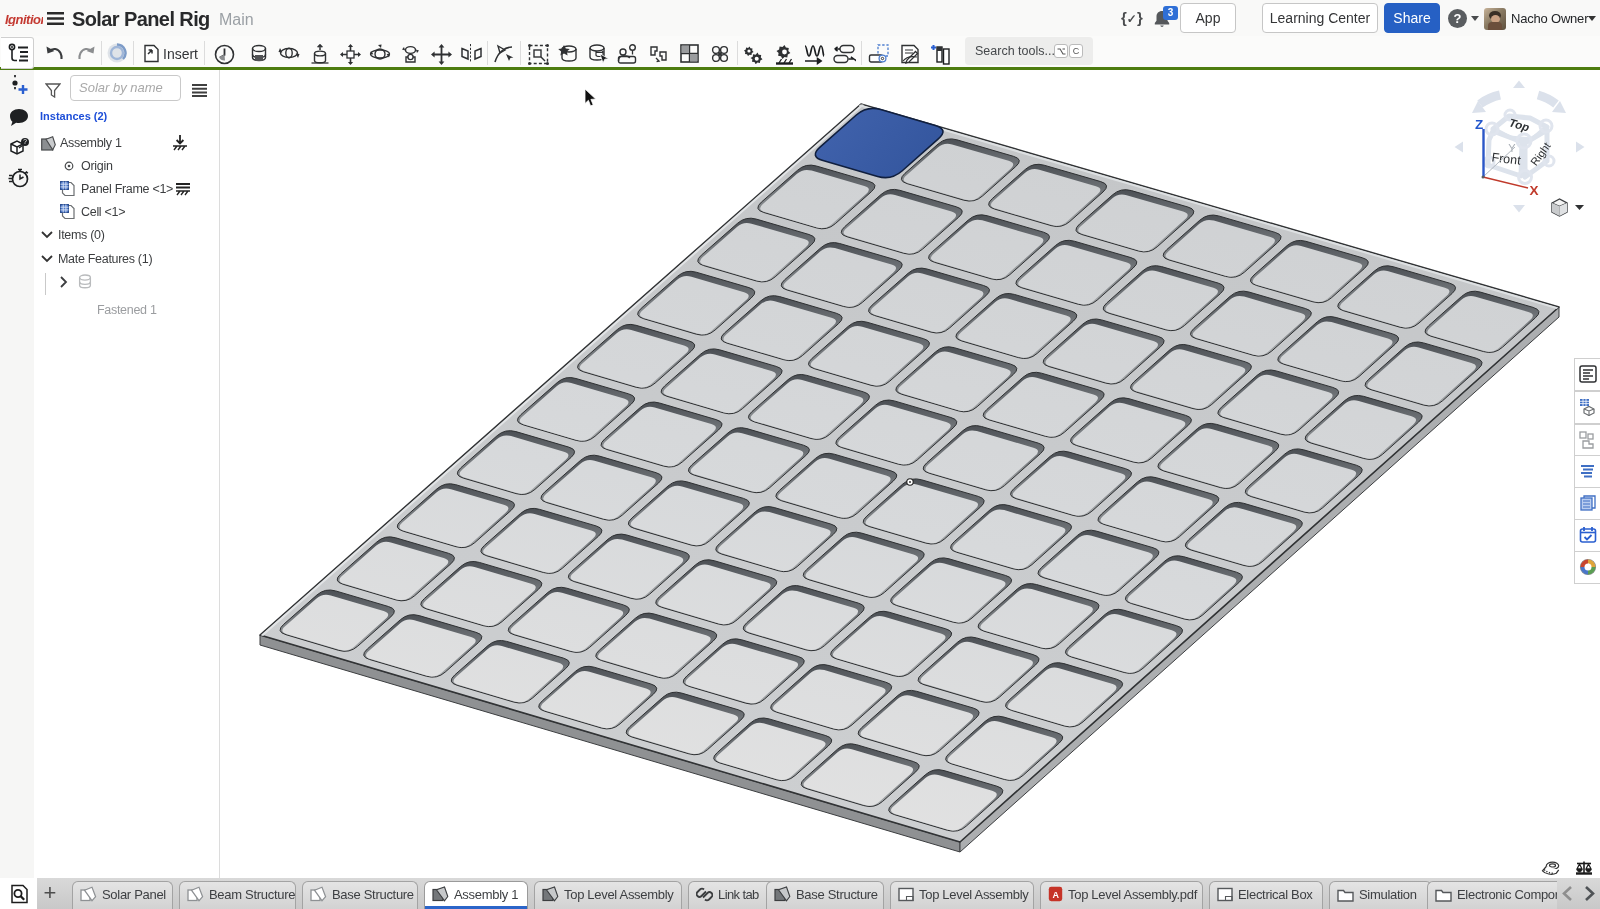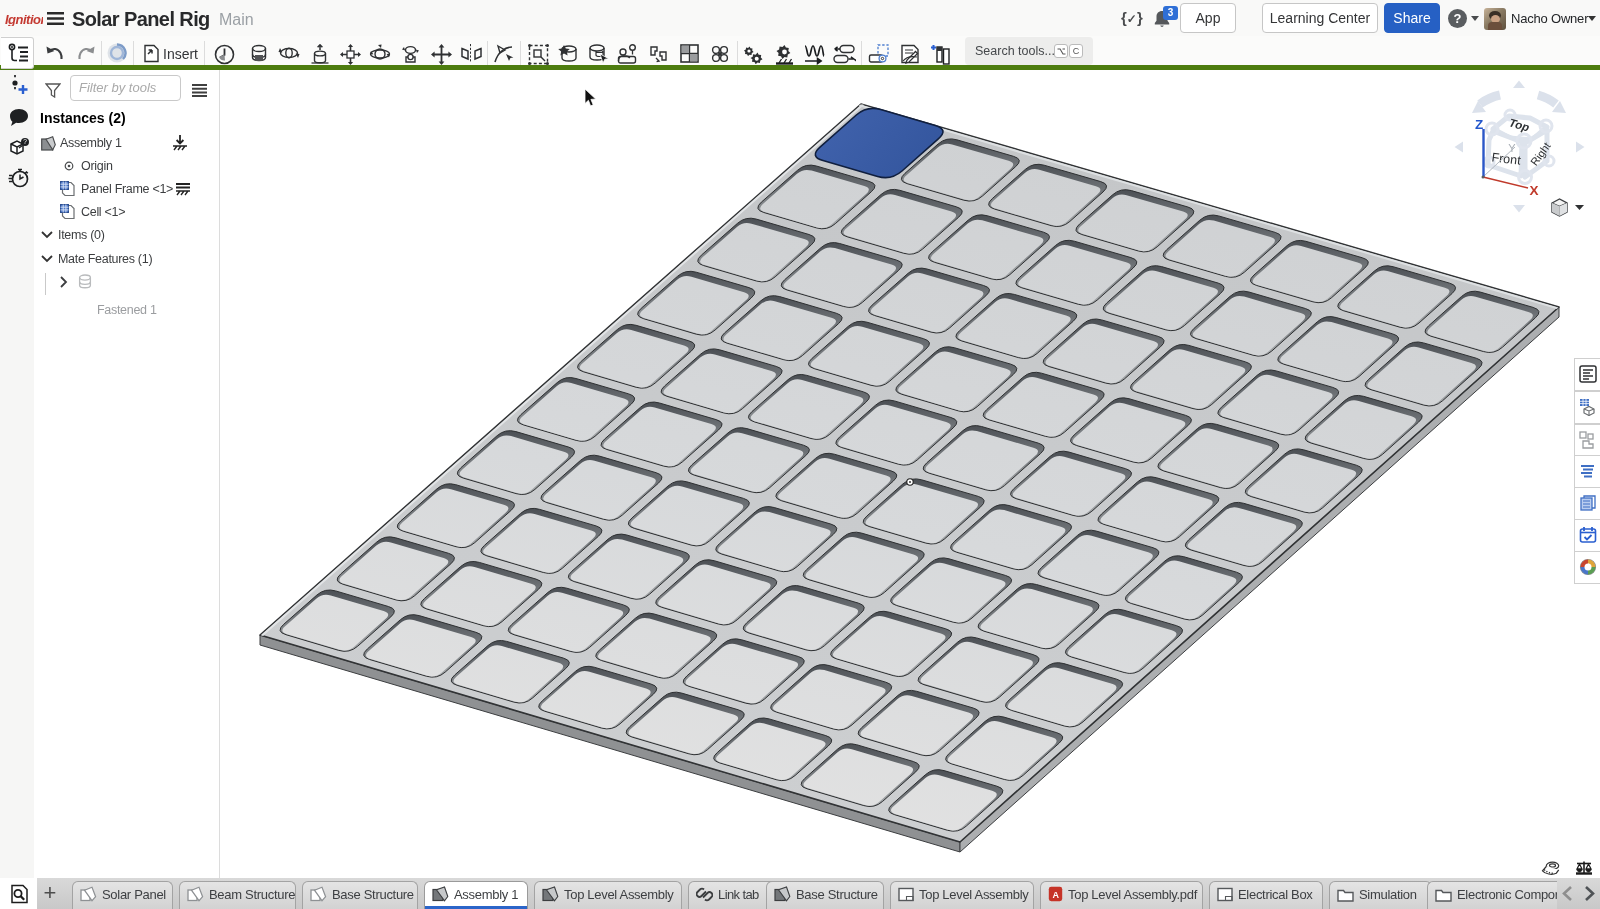--- a/index.html
+++ b/index.html
@@ -1,20 +1,20 @@
 <!DOCTYPE html>
 <html><head>
 <meta charset="utf-8">
 <style>
 html,body{margin:0;padding:0;width:1600px;height:909px;overflow:hidden;background:#fff;
   font-family:"Liberation Sans",sans-serif;-webkit-font-smoothing:antialiased;}
 *{box-sizing:border-box;}
 .abs{position:absolute;}
 #header{position:absolute;left:0;top:0;width:1600px;height:36px;background:#f9f9f8;}
-#toolbar{position:absolute;left:0;top:36px;width:1600px;height:34px;background:#fbfbfa;border-bottom:5px solid #4d7c0f;padding-left:27px;}
+#toolbar{position:absolute;left:0;top:36px;width:1600px;height:34px;background:#fbfbfa;border-bottom:3px solid #4d7c0f;padding-left:27px;}
 #leftstrip{position:absolute;left:0;top:70px;width:34px;height:808px;background:#f6f6f5;}
 #treepanel{position:absolute;left:34px;top:70px;width:186px;height:808px;background:#fff;border-right:1px solid #dcdcdc;}
 #canvas{position:absolute;left:220px;top:70px;width:1380px;height:808px;background:#fff;}
 #tabbar{position:absolute;left:0;top:878px;width:1600px;height:31px;background:linear-gradient(#d9d9d9,#c8c8c8);}
 .tab{position:absolute;top:3px;height:28px;border:1px solid #a3a3a3;border-bottom:none;border-radius:6px 6px 0 0;
   background:linear-gradient(#e4e4e4,#d2d2d2);color:#3d3f42;font-size:13px;letter-spacing:-0.3px;line-height:26px;white-space:nowrap;overflow:hidden;}
 .tab .ticon{display:inline-block;vertical-align:-3px;margin:0 5px 0 7px;}
 .tab.active{background:#fff;border-color:#9a9a9a;box-shadow:inset 0 -3px 0 #2b65c9;}
 .btn{position:absolute;top:3px;height:30px;border:1px solid #c6c6c6;border-radius:4px;background:#fff;
   color:#343537;font-size:14px;text-align:center;}
@@ -261,27 +261,27 @@
       <path d="M10 2.5h4M12 2.5V4" stroke="#1e2022" stroke-width="1.7"></path>
       <path d="M18 4.5l1.8 1.8M17 6.5l1.5-1.5" stroke="#1e2022" stroke-width="1.5"></path>
       <path d="M1 8.5h3.5M0.5 11.5H4M1 14.5h3.5" stroke="#1e2022" stroke-width="1.3"></path>
     </svg>
   </div>
 
 <div id="treepanel">
   <svg class="abs" style="left:11px;top:13px" width="16" height="15">
       <path d="M1 1h14l-5.4 6.5V14l-3.2-2V7.5z" fill="none" stroke="#555" stroke-width="1.3"></path>
     </svg>
-  <div class="abs" style="left:36px;top:5px;width:111px;height:26px;border:1px solid #c9c9c9;border-radius:4px;background:#fff;font-size:13px;font-style:italic;color:#a9a9a9;line-height:24px;padding-left:8px;">Filter by tools</div>
+  <div class="abs" style="left:36px;top:5px;width:111px;height:26px;border:1px solid #c9c9c9;border-radius:4px;background:#fff;font-size:13px;font-style:italic;color:#a9a9a9;line-height:24px;padding-left:8px;">Solar by name</div>
   <svg class="abs" style="left:158px;top:13px" width="15" height="14">
       <g stroke="#3f3f3f" stroke-width="2">
         <path d="M0 2h15M0 5.7h15M0 9.4h15M0 13.1h15"></path>
       </g>
     </svg>
-  <div class="abs" style="left:6px;top:40px;font-size:14px;font-weight:bold;color:#000000;">Instances (2)</div>
+  <div class="abs" style="left:6px;top:40px;font-size:11px;font-weight:bold;color:#1d4ed8;">Instances (2)</div>
 
   <div class="treerow" style="top:62px;">
     <svg class="abs" style="left:7px;top:4px" width="15" height="15">
         <rect x="0.7" y="3" width="11" height="11" fill="#8b8e91" stroke="#494b4d" stroke-width="1.2"></rect>
         <path d="M5 3.2l6.7-2.4 2.6 8-2.6 5z" fill="#c9cbcd" stroke="#494b4d" stroke-width="1.1"></path>
       </svg>
     <span class="abs" style="left:26px;top:4px;">Assembly 1</span>
     <svg class="abs" style="left:138px;top:2px" width="16" height="18">
         <path d="M8 1v8M4.6 6L8 9.4 11.4 6" stroke="#222" stroke-width="1.8" fill="none"></path>
         <path d="M1 12h14M2 16l3-4M6 16l3-4M10 16l3-4" stroke="#222" stroke-width="1.4"></path>

